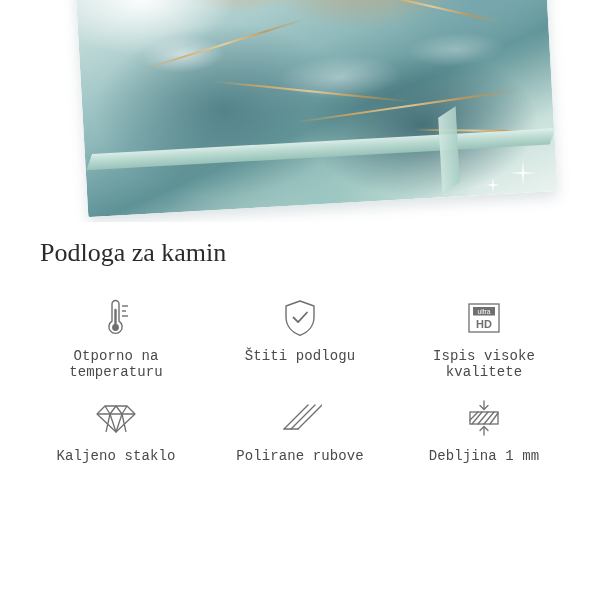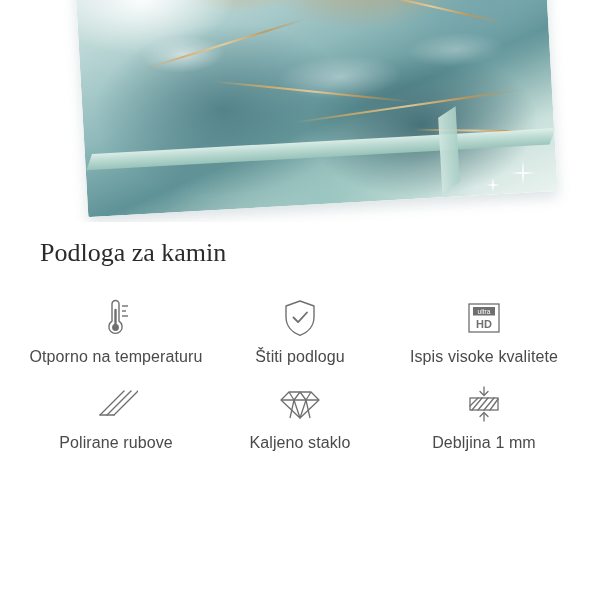--- a/index.html
+++ b/index.html
@@ -163,23 +163,24 @@
     text-align: center;
   }
   .feature-icon {
     height: 44px;
     display: flex;
     align-items: center;
     justify-content: center;
     margin-bottom: 8px;
   }
   .feature-label {
-    font-size: 16px;
+    font-size: 14px;
     color: #4a4a4a;
     letter-spacing: .1px;
+    font-family: Liberation Mono, monospace;
   }
   svg { display: block; }
 </style>
 </head>
 <body>
 
 <div class="page">
 
   <div class="hero">
     <div class="hero-inner">
@@ -237,46 +238,46 @@
           <rect x="9" y="9" width="22" height="8.5" fill="#6f6f6f"></rect>
           <text x="20" y="15.8" text-anchor="middle" font-family="Liberation Sans, sans-serif" font-size="6.6" fill="#ffffff">ultra</text>
           <text x="20" y="29.5" text-anchor="middle" font-family="Liberation Sans, sans-serif" font-size="11" font-weight="bold" fill="#6f6f6f">HD</text>
         </svg>
       </div>
       <div class="feature-label">Ispis visoke kvalitete</div>
     </div>
 
     <div class="feature">
       <div class="feature-icon">
-        <svg width="44" height="34" viewBox="0 0 44 34" fill="none" stroke="#6f6f6f" stroke-width="1.3" stroke-linecap="round">
-          <path d="M6 28 L30 4"></path>
-          <path d="M13 28 L37 4"></path>
-          <path d="M20 28 L44 4"></path>
-          <path d="M6 28 H20"></path>
-        </svg>
-      </div>
-      <div class="feature-label">Polirane rubove</div>
-    </div>
-
-    <div class="feature">
-      <div class="feature-icon">
         <svg width="42" height="36" viewBox="0 0 42 36" fill="none" stroke="#6f6f6f" stroke-width="1.3" stroke-linejoin="round">
           <path d="M10 6 h22 l8 8 -19 18 L2 14z"></path>
           <path d="M2 14 h38"></path>
           <path d="M10 6 l5 8 -4 18"></path>
           <path d="M32 6 l-5 8 4 18"></path>
           <path d="M15 14 l6 18 6 -18"></path>
           <path d="M15 14 l6 -8 6 8"></path>
         </svg>
       </div>
       <div class="feature-label">Kaljeno staklo</div>
     </div>
 
     <div class="feature">
       <div class="feature-icon">
+        <svg width="44" height="34" viewBox="0 0 44 34" fill="none" stroke="#6f6f6f" stroke-width="1.3" stroke-linecap="round">
+          <path d="M6 28 L30 4"></path>
+          <path d="M13 28 L37 4"></path>
+          <path d="M20 28 L44 4"></path>
+          <path d="M6 28 H20"></path>
+        </svg>
+      </div>
+      <div class="feature-label">Polirane rubove</div>
+    </div>
+
+    <div class="feature">
+      <div class="feature-icon">
         <svg width="40" height="40" viewBox="0 0 40 40" fill="none" stroke="#6f6f6f" stroke-width="1.3" stroke-linecap="round">
           <path d="M20 3 v7"></path>
           <path d="M16 7.5 L20 11.5 L24 7.5" stroke-linejoin="round"></path>
           <path d="M20 37 v-7"></path>
           <path d="M16 32.5 L20 28.5 L24 32.5" stroke-linejoin="round"></path>
           <rect x="6" y="14" width="28" height="12" stroke="#6f6f6f"></rect>
           <path d="M8 26 L18 14 M14 26 L24 14 M20 26 L30 14 M26 26 L34 15 M6 22 L14 14"></path>
         </svg>
       </div>
       <div class="feature-label">Debljina 1 mm</div>

